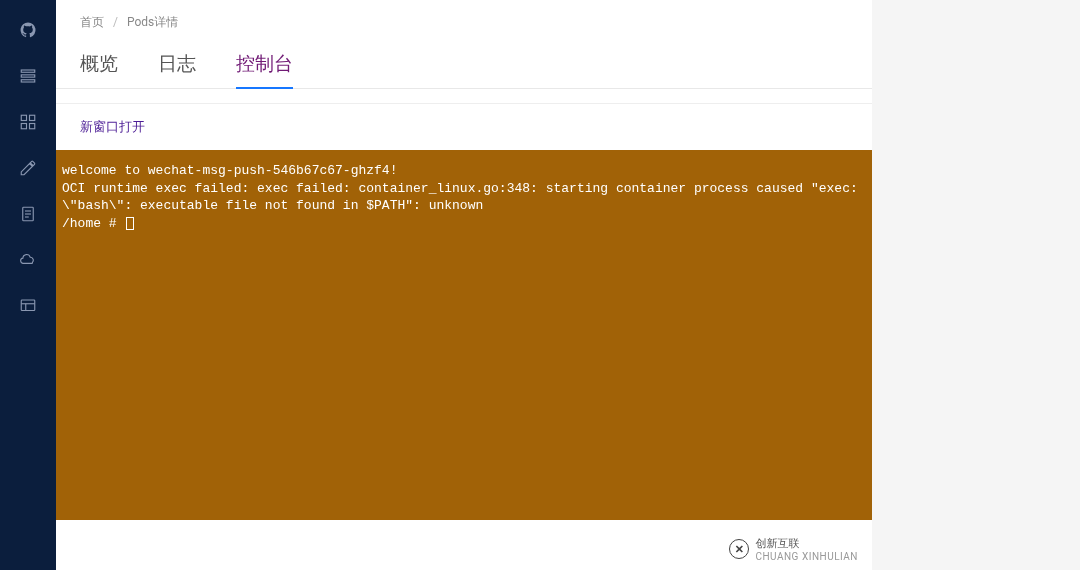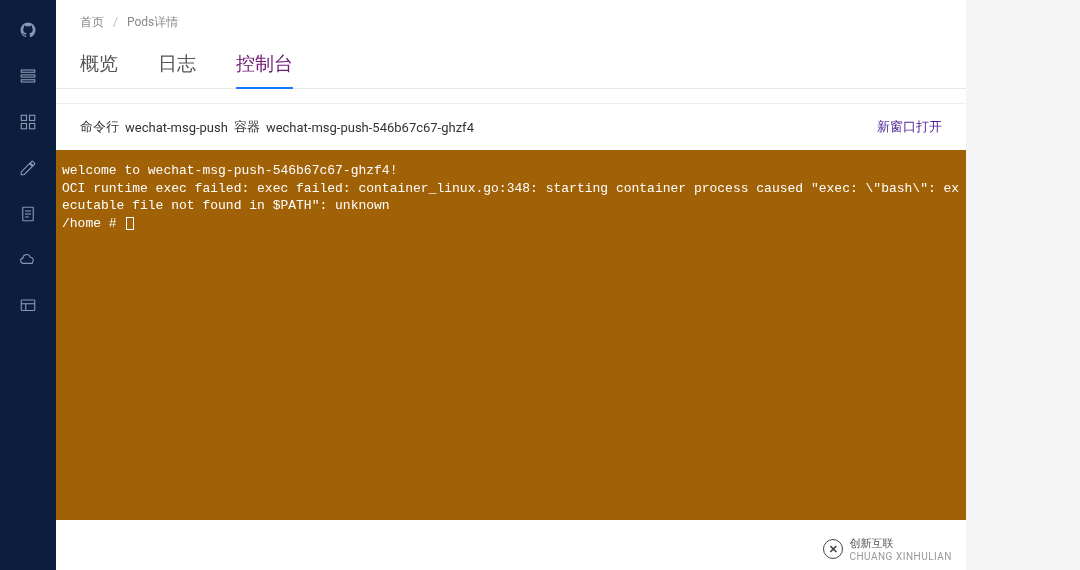--- a/index.html
+++ b/index.html
@@ -36,21 +36,21 @@
   
   .term { background:#a16207; color:#fff; font-family:"Courier New",Consolas,monospace; font-size:13px; line-height:1.35; padding:12px 6px; height:370px; white-space:pre-wrap; word-break:break-all; }
   .cursor { display:inline-block; width:8px; height:13px; border:1px solid #fff; margin-left:2px; vertical-align:middle; }
 
   
   .wm { position:absolute; right:8px; bottom:6px; display:flex; align-items:center; gap:6px; background:rgba(255,255,255,0.9); padding:2px 6px; font-size:11px; color:#555; z-index:10; }
   .wm .logo { width:20px; height:20px; border:1.5px solid #444; border-radius:50%; display:flex; align-items:center; justify-content:center; font-size:11px; font-weight:bold; color:#444; }
   .wm .zh { font-weight:400; }
   .wm .en { font-size:10px; color:#999; letter-spacing:0.5px; }
 
-  .wrap { position:relative; width:966px; height:570px; }
+  .wrap { position:relative; width:872px; height:570px; }
 </style>
 </head>
 <body>
 
 <div class="wrap">
 <div class="app">
 
   <nav class="sidebar">
     <div class="side-icon">
       <svg viewBox="0 0 24 24">
@@ -109,26 +109,20 @@
 
 
     <div class="tabs">
       <div class="tab">概览</div>
       <div class="tab">日志</div>
       <div class="tab active">控制台</div>
     </div>
 
     <div class="panel">
       <div class="panel-head">
-        <div class="left">
-          <span>命令行</span>
-          <span>wechat-msg-push</span>
-          <span>容器</span>
-          <span>wechat-msg-push-546b67c67-ghzf4</span>
-        </div>
         <a class="act">新窗口打开</a>
       </div>
 
       <div class="term"><span>welcome to wechat-msg-push-546b67c67-ghzf4!</span>
 <span>OCI runtime exec failed: exec failed: container_linux.go:348: starting container process caused "exec: \"bash\": executable file not found in $PATH": unknown</span>
 <span>/home # </span><span class="cursor"></span></div>
     </div>
 
   </div>
 </div>

